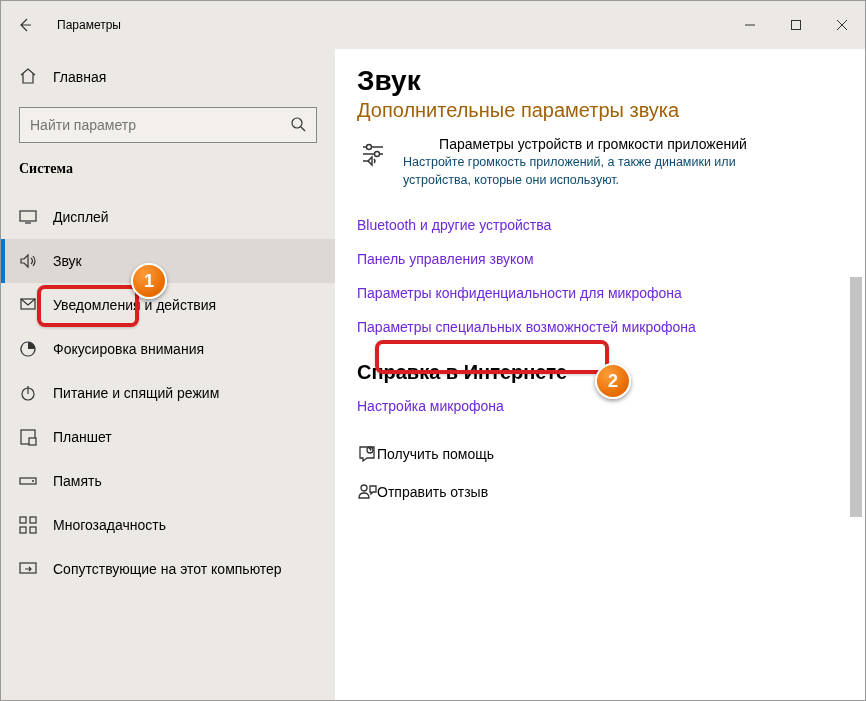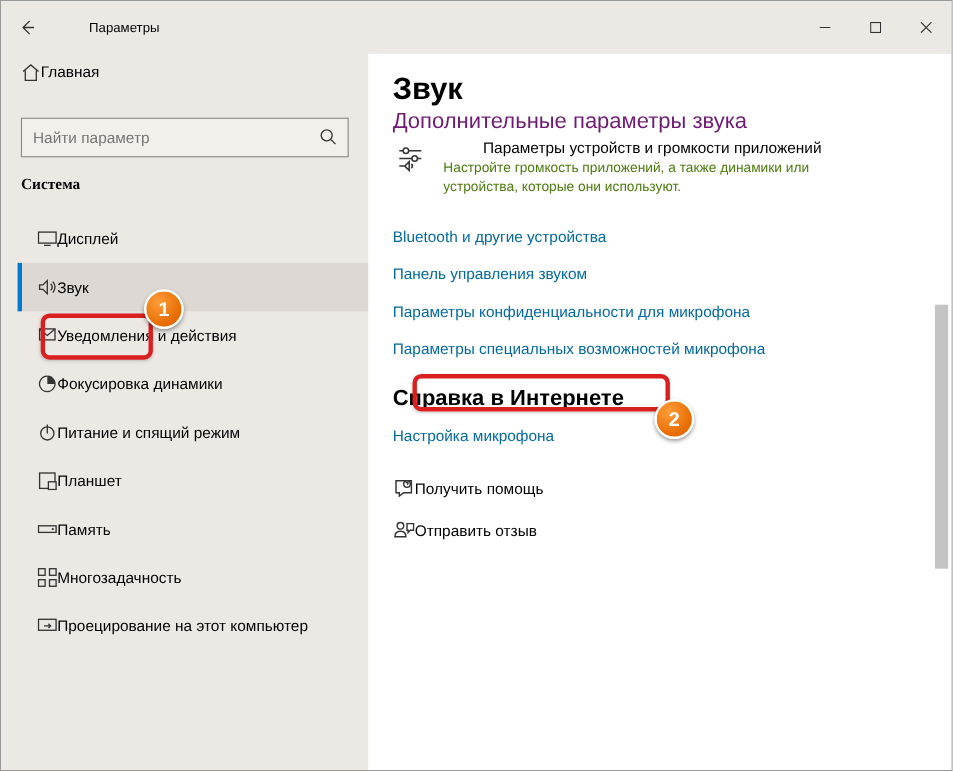--- a/index.html
+++ b/index.html
@@ -1,50 +1,50 @@
 <!DOCTYPE html>
 <html><head>
   <meta charset="utf-8">
   <style>
     * { box-sizing: border-box; margin: 0; padding: 0; }
     body { font-family: "Segoe UI", Tahoma, sans-serif; font-size: 14px; color: #000; background: #fff; width: 866px; height: 701px; overflow: hidden; border: 1px solid #999; position: relative; }
 
     
-    .titlebar { height: 48px; display: flex; align-items: center; background: #ece9e5; gap: 24px; }
+    .titlebar { height: 48px; display: flex; align-items: center; background: #ece9e5; }
     .titlebar .back { width: 48px; height: 48px; display: flex; align-items: center; justify-content: center; }
     .titlebar .title { flex: 1; font-size: 12px; padding-left: 8px; }
     .titlebar .winbtns { display: flex; }
     .winbtn { width: 46px; height: 32px; display: flex; align-items: center; justify-content: center; }
 
     
     .container { display: flex; height: calc(100% - 48px); }
 
     
     .sidebar { width: 334px; background: #ece9e5; padding: 8px 0; height: 100%; overflow: hidden; }
-    .nav-home { display: flex; align-items: flex-start; height: 40px; padding-left: 18px; margin-bottom: 10px; }
+    .nav-home { display: flex; align-items: center; height: 40px; padding-left: 18px; gap: 16px; margin-bottom: 10px; }
     .search-wrap { padding: 0 18px; margin-bottom: 18px; }
     .search { display: flex; align-items: center; height: 36px; border: 1px solid #888; background: #f3f0ec; padding: 0 10px; }
     .search input { flex: 1; border: none; background: transparent; outline: none; font-size: 14px; }
     .category-title { padding: 0 18px; font-weight: 600; font-size: 14px; margin-bottom: 18px; font-family: Liberation Serif, serif; }
     .nav-items { display: flex; flex-direction: column; }
-    .nav-item { display: flex; align-items: center; height: 44px; padding-left: 18px; cursor: default; position: relative; margin-left: 15px; }
+    .nav-item { display: flex; align-items: center; height: 44px; padding-left: 18px; gap: 16px; cursor: default; position: relative; }
     .nav-item .icon-slot { width: 18px; height: 18px; display: flex; align-items: center; justify-content: center; }
     .nav-item.active { background: #ddd8d3; }
     .nav-item.active::before { content: ""; position: absolute; left: 0; top: 0; bottom: 0; width: 4px; background: #0078d4; }
 
     
     .content { flex: 1; padding: 16px 22px 0 22px; height: 100%; overflow: hidden; position: relative; background: #fff; }
     .page-title { font-size: 28px; font-weight: 600; margin-bottom: 2px; }
-    .sub-title { font-size: 20px; color: #701a75; margin-bottom: 4px; white-space: nowrap; overflow: hidden; }
+    .sub-title { font-size: 20px; color: #a16207; margin-bottom: 14px; white-space: nowrap; overflow: hidden; }
     .option-row { display: flex; gap: 14px; margin-bottom: 28px; }
     .opt-icon { width: 32px; height: 32px; display: flex; align-items: center; justify-content: center; color: #333; margin-top: 2px; }
     .opt-text .opt-title { font-size: 14px; margin-bottom: 2px; text-align: center; }
-    .opt-text .opt-desc { font-size: 12.5px; color: #4d7c0f; max-width: 380px; line-height: 1.4; }
+    .opt-text .opt-desc { font-size: 12.5px; color: #0c4a6e; max-width: 380px; line-height: 1.4; }
     .section-title { font-size: 20px; font-weight: 600; margin: 26px 0 14px 0; }
-    .link-item { font-size: 14px; color: #0369a1; margin-bottom: 18px; cursor: pointer; }
+    .link-item { font-size: 14px; color: #6d28d9; margin-bottom: 18px; cursor: pointer; }
     .help-row { display: flex; align-items: center; margin-bottom: 18px; font-size: 14px; }
     .help-ico { width: 20px; height: 20px; display: flex; align-items: center; justify-content: center; }
 
     .scrollbar-v { position: absolute; right: 2px; top: 0; bottom: 0; width: 14px; }
     .scrollbar-v .thumb { position: absolute; left: 1px; right: 1px; top: 228px; height: 240px; background: #c4c4c4; }
 
     
     .annot-box { position: absolute; border: 4px solid #d91f1f; border-radius: 8px; pointer-events: none; z-index: 10; box-shadow: 0 1px 3px rgba(0,0,0,0.2); }
     .annot-badge { position: absolute; width: 36px; height: 36px; border-radius: 50%; background: radial-gradient(circle at 35% 30%, #ff9d3a, #e66b00 70%); display: flex; align-items: center; justify-content: center; color: #fff; font-weight: 700; font-size: 18px; border: 2px solid #fff; box-shadow: 0 2px 4px rgba(0,0,0,0.4); z-index: 11; }
 
@@ -131,21 +131,21 @@
           </span>
         <span>Уведомления и действия</span>
       </div>
       <div class="nav-item">
         <span class="icon-slot">
             <svg width="18" height="18" viewBox="0 0 18 18" stroke-width="1.2">
               <path d="M9 2 A7 7 0 1 1 8.9 2"></path>
               <path d="M9 2 A7 7 0 0 1 16 9 L9 9 Z" fill="#333" stroke="none"></path>
             </svg>
           </span>
-        <span>Фокусировка динамики</span>
+        <span>Фокусировка внимания</span>
       </div>
       <div class="nav-item">
         <span class="icon-slot">
             <svg width="18" height="18" viewBox="0 0 18 18" stroke-width="1.2">
               <circle cx="9" cy="10" r="6"></circle>
               <path d="M9 2 V10"></path>
             </svg>
           </span>
         <span>Питание и спящий режим</span>
       </div>
@@ -178,21 +178,21 @@
           </span>
         <span>Многозадачность</span>
       </div>
       <div class="nav-item">
         <span class="icon-slot">
             <svg width="18" height="18" viewBox="0 0 18 18" stroke-width="1.2">
               <rect x="1" y="3" width="16" height="10"></rect>
               <path d="M6 9 L12 9 M10 7 L12 9 L10 11"></path>
             </svg>
           </span>
-        <span>Проецирование на этот компьютер</span>
+        <span>Сопутствующие на этот компьютер</span>
       </div>
     </div>
   </div>
 
   <div class="content">
     <div class="page-title">Звук</div>
     <div class="sub-title">Дополнительные параметры звука</div>
 
     <div class="option-row">
       <div class="opt-icon">

